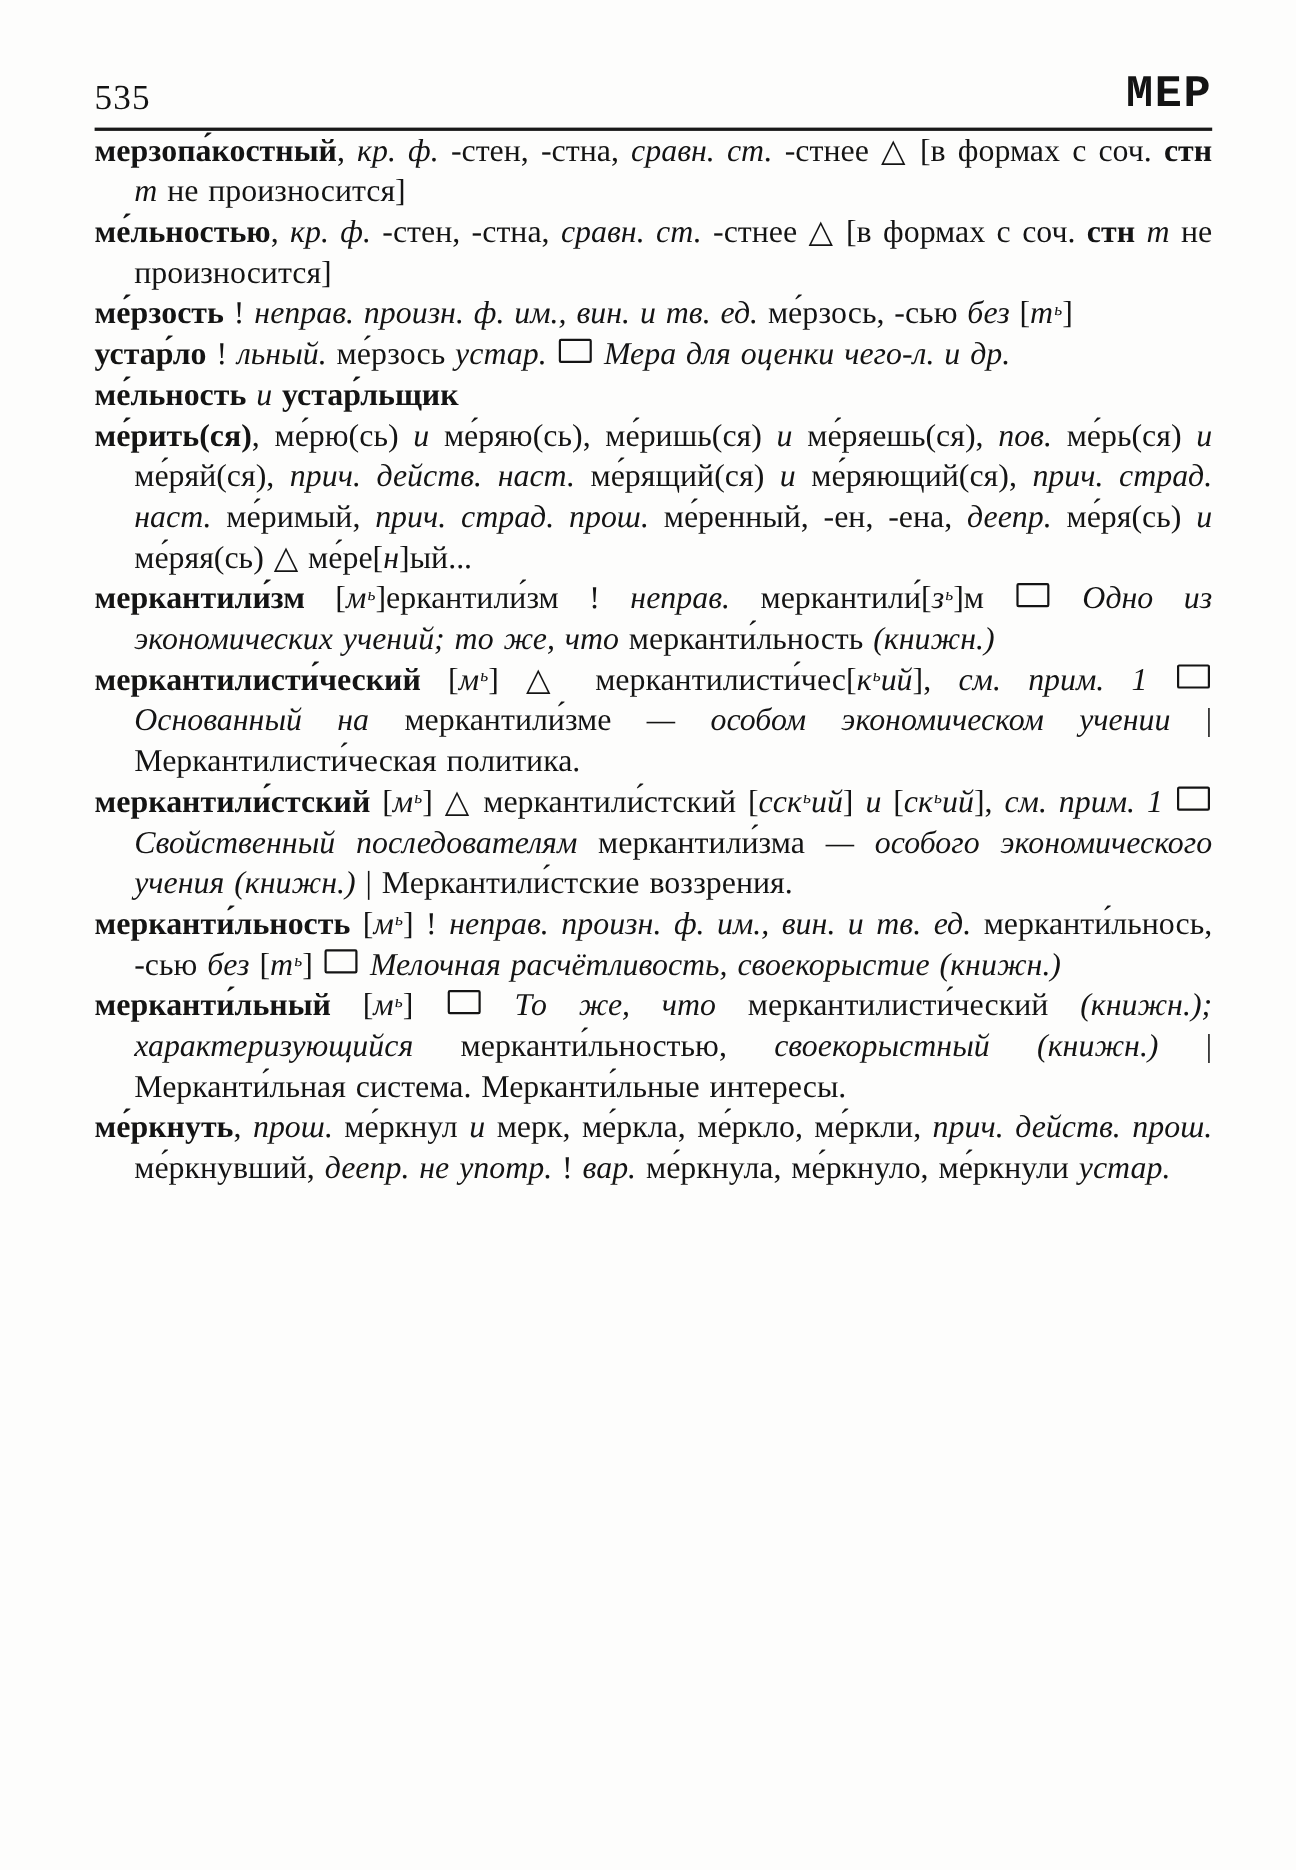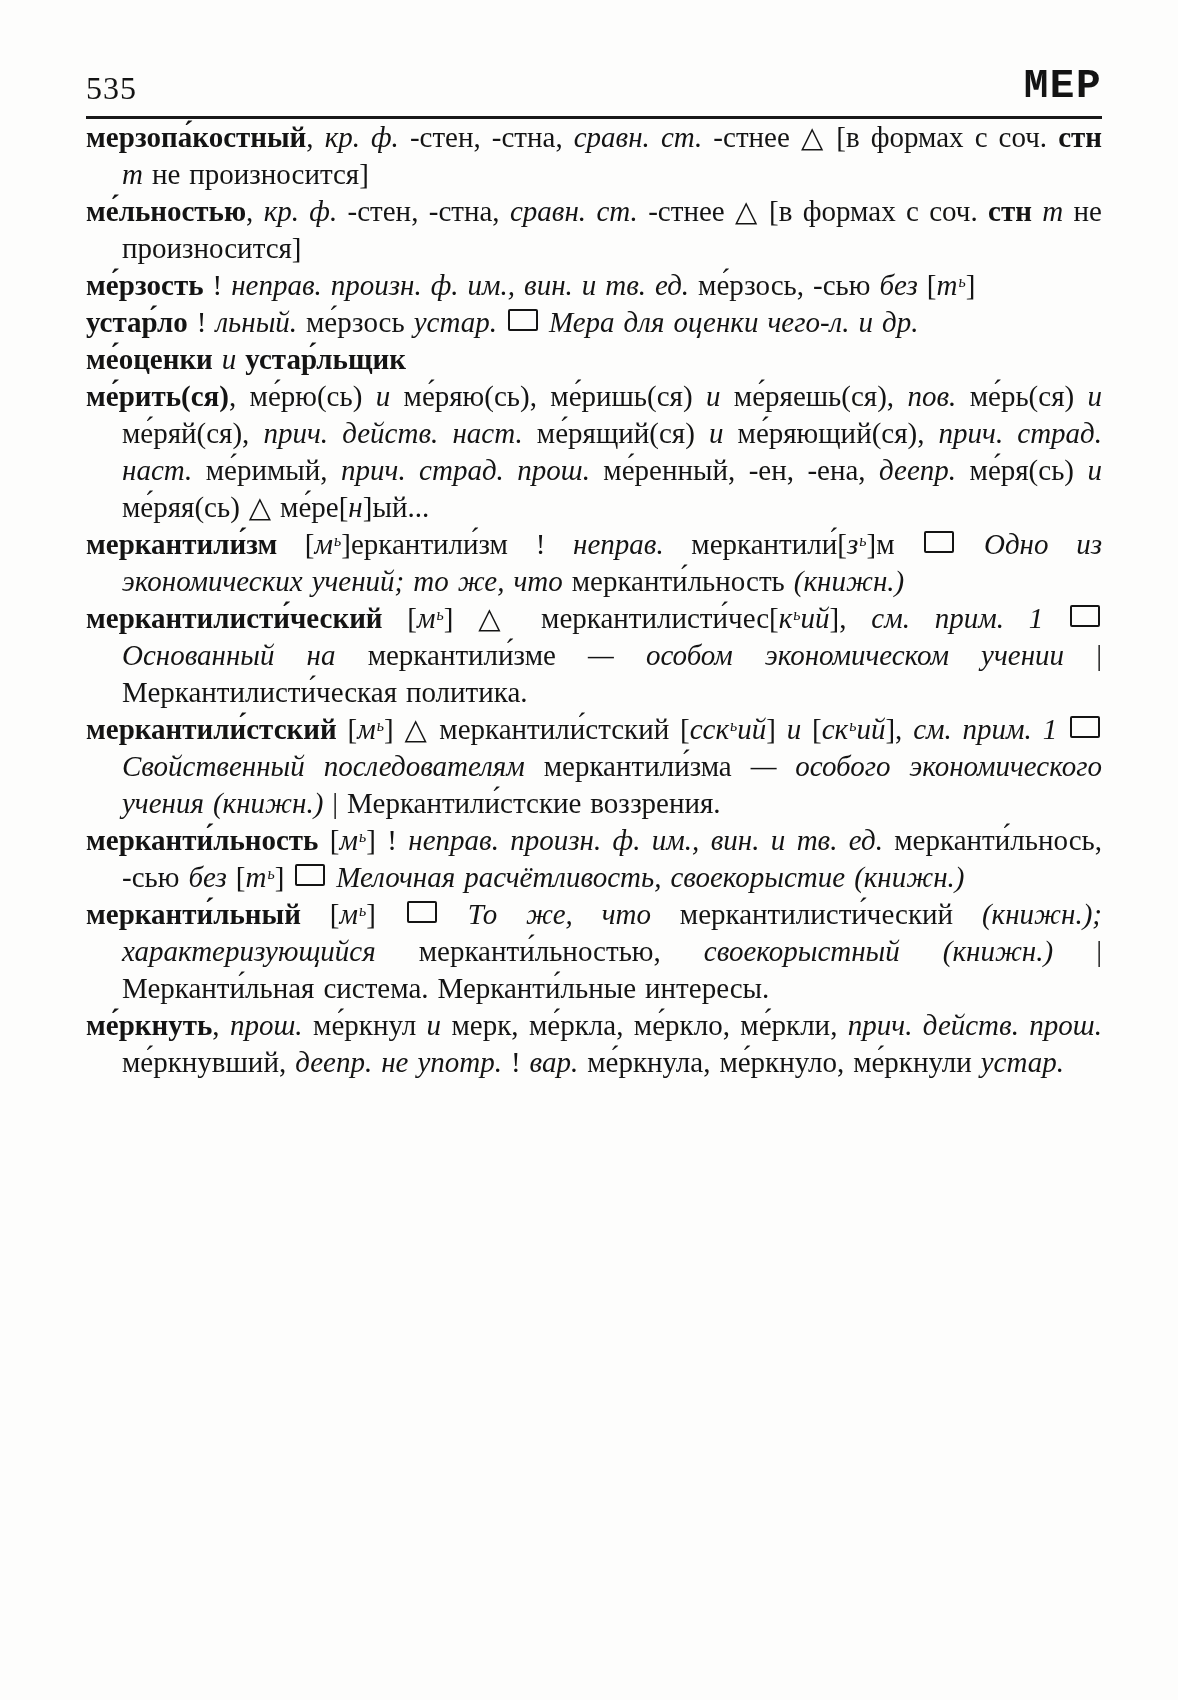--- a/index.html
+++ b/index.html
@@ -76,21 +76,21 @@
   <div class="page-header">
     <span class="page-number">535</span>
     <span class="guide-word">МЕР</span>
   </div>
   <hr class="header-rule">
   <div class="entries">
       <p class="entry"><span class="run-b">мерзопа́костный</span><span class="run-r">, </span><span class="run-i">кр. ф.</span><span class="run-r"> -стен, -стна, </span><span class="run-i">сравн. ст.</span><span class="run-r"> -стнее △ [в формах с соч. </span><span class="run-b">стн</span><span class="run-r"> </span><span class="run-i">т</span><span class="run-r"> не произносится]</span></p>
       <p class="entry"><span class="run-b">ме́льностью</span><span class="run-r">, </span><span class="run-i">кр. ф.</span><span class="run-r"> -стен, -стна, </span><span class="run-i">сравн. ст.</span><span class="run-r"> -стнее △ [в формах с соч. </span><span class="run-b">стн</span><span class="run-r"> </span><span class="run-i">т</span><span class="run-r"> не произносится]</span></p>
       <p class="entry"><span class="run-b">ме́рзость</span><span class="run-r"> ! </span><span class="run-i">неправ. произн. ф. им., вин. и тв. ед.</span><span class="run-r"> ме́рзось, -сью </span><span class="run-i">без</span><span class="run-r"> [</span><span class="run-i">т</span><span class="run-si">ь</span><span class="run-r">]</span></p>
       <p class="entry"><span class="run-b">устар́ло</span><span class="run-r"> ! </span><span class="run-i">льный.</span><span class="run-r"> ме́рзось </span><span class="run-i">устар.</span><span class="run-r"> </span><span class="box"></span><span class="run-r"> </span><span class="run-i">Мера для оценки чего-л. и др.</span></p>
-      <p class="entry"><span class="run-b">ме́оценки</span><span class="run-r"> </span><span class="run-i">и</span><span class="run-r"> </span><span class="run-b">устар́льщик</span></p>
+      <p class="entry"><span class="run-b">ме́льность</span><span class="run-r"> </span><span class="run-i">и</span><span class="run-r"> </span><span class="run-b">устар́льщик</span></p>
       <p class="entry"><span class="run-b">ме́рить(ся)</span><span class="run-r">, ме́рю(сь) </span><span class="run-i">и</span><span class="run-r"> ме́ряю(сь), ме́ришь(ся) </span><span class="run-i">и</span><span class="run-r"> ме́ряешь(ся), </span><span class="run-i">пов.</span><span class="run-r"> ме́рь(ся) </span><span class="run-i">и</span><span class="run-r"> ме́ряй(ся), </span><span class="run-i">прич. действ. наст.</span><span class="run-r"> ме́рящий(ся) </span><span class="run-i">и</span><span class="run-r"> ме́ряющий(ся), </span><span class="run-i">прич. страд. наст.</span><span class="run-r"> ме́римый, </span><span class="run-i">прич. страд. прош.</span><span class="run-r"> ме́ренный, -ен, -ена, </span><span class="run-i">деепр.</span><span class="run-r"> ме́ря(сь) </span><span class="run-i">и</span><span class="run-r"> ме́ряя(сь) △ ме́ре[</span><span class="run-i">н</span><span class="run-r">]ый...</span></p>
       <p class="entry"><span class="run-b">меркантили́зм</span><span class="run-r"> [</span><span class="run-i">м</span><span class="run-si">ь</span><span class="run-r">]еркантили́зм ! </span><span class="run-i">неправ.</span><span class="run-r"> меркантили́[</span><span class="run-i">з</span><span class="run-si">ь</span><span class="run-r">]м </span><span class="box"></span><span class="run-r"> </span><span class="run-i">Одно из экономических учений; то же, что</span><span class="run-r"> мерканти́льность </span><span class="run-i">(книжн.)</span></p>
       <p class="entry"><span class="run-b">меркантилисти́ческий</span><span class="run-r"> [</span><span class="run-i">м</span><span class="run-si">ь</span><span class="run-r">] △ меркантилисти́чес[</span><span class="run-i">к</span><span class="run-si">ь</span><span class="run-i">ий</span><span class="run-r">], </span><span class="run-i">см. прим. 1</span><span class="run-r"> </span><span class="box"></span><span class="run-r"> </span><span class="run-i">Основанный на</span><span class="run-r"> меркантили́зме </span><span class="run-i">— особом экономическом учении</span><span class="run-r"> | Меркантилисти́ческая политика.</span></p>
       <p class="entry"><span class="run-b">меркантили́стский</span><span class="run-r"> [</span><span class="run-i">м</span><span class="run-si">ь</span><span class="run-r">] △ меркантили́стский [</span><span class="run-i">сск</span><span class="run-si">ь</span><span class="run-i">ий</span><span class="run-r">] </span><span class="run-i">и</span><span class="run-r"> [</span><span class="run-i">ск</span><span class="run-si">ь</span><span class="run-i">ий</span><span class="run-r">], </span><span class="run-i">см. прим. 1</span><span class="run-r"> </span><span class="box"></span><span class="run-r"> </span><span class="run-i">Свойственный последователям</span><span class="run-r"> меркантили́зма </span><span class="run-i">— особого экономического учения (книжн.)</span><span class="run-r"> | Меркантили́стские воззрения.</span></p>
       <p class="entry"><span class="run-b">мерканти́льность</span><span class="run-r"> [</span><span class="run-i">м</span><span class="run-si">ь</span><span class="run-r">] ! </span><span class="run-i">неправ. произн. ф. им., вин. и тв. ед.</span><span class="run-r"> мерканти́льнось, -сью </span><span class="run-i">без</span><span class="run-r"> [</span><span class="run-i">т</span><span class="run-si">ь</span><span class="run-r">] </span><span class="box"></span><span class="run-r"> </span><span class="run-i">Мелочная расчётливость, своекорыстие (книжн.)</span></p>
       <p class="entry"><span class="run-b">мерканти́льный</span><span class="run-r"> [</span><span class="run-i">м</span><span class="run-si">ь</span><span class="run-r">] </span><span class="box"></span><span class="run-r"> </span><span class="run-i">То же, что</span><span class="run-r"> меркантилисти́ческий </span><span class="run-i">(книжн.);</span><span class="run-r"> </span><span class="run-i">характеризующийся</span><span class="run-r"> мерканти́льностью, </span><span class="run-i">своекорыстный</span><span class="run-r"> </span><span class="run-i">(книжн.)</span><span class="run-r"> | Мерканти́льная система. Мерканти́льные интересы.</span></p>
       <p class="entry"><span class="run-b">ме́ркнуть</span><span class="run-r">, </span><span class="run-i">прош.</span><span class="run-r"> ме́ркнул </span><span class="run-i">и</span><span class="run-r"> мерк, ме́ркла, ме́ркло, ме́ркли, </span><span class="run-i">прич. действ. прош.</span><span class="run-r"> ме́ркнувший, </span><span class="run-i">деепр. не употр.</span><span class="run-r"> ! </span><span class="run-i">вар.</span><span class="run-r"> ме́ркнула, ме́ркнуло, ме́ркнули </span><span class="run-i">устар.</span></p>
     </div>
 </div>
 

